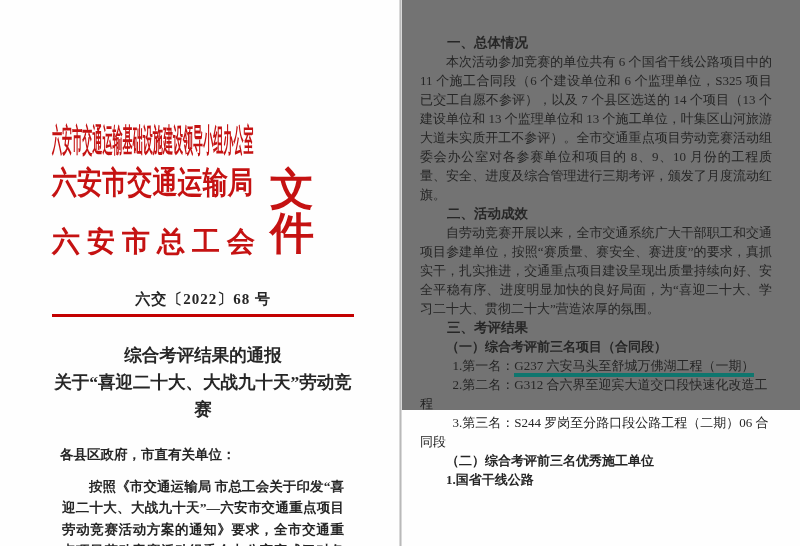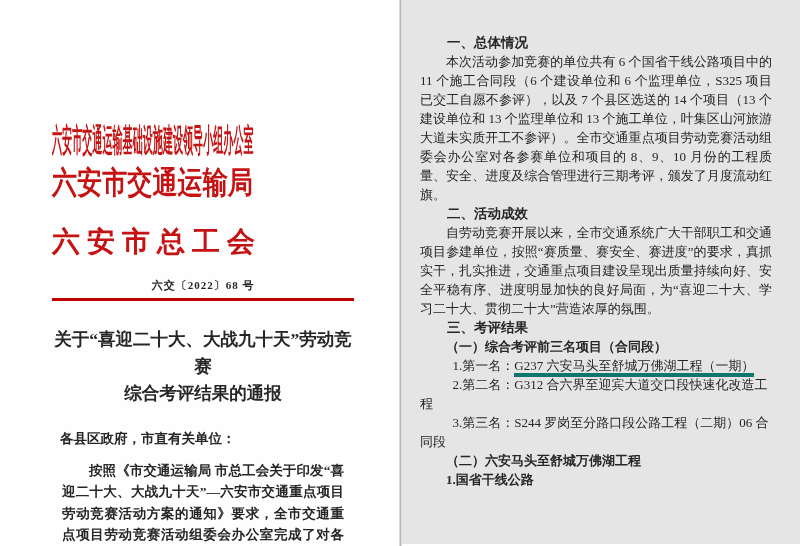--- a/index.html
+++ b/index.html
@@ -12,31 +12,31 @@
   .page-left{position:absolute;left:0;top:14px;width:399px;height:546px;background:#fefefe;}
   .lp-content{position:absolute;left:52px;top:0;width:302px;}
   .letterhead{position:relative;margin-top:108px;color:#c51212;}
   .issuer1{font-size:32px;font-weight:bold;white-space:nowrap;width:640px;
            transform:scaleX(0.315);transform-origin:0 50%;line-height:36px;}
   .issuer2{font-size:31px;font-weight:bold;white-space:nowrap;width:250px;
            transform:scaleX(0.81);transform-origin:0 50%;line-height:38px;margin-top:6px;}
   .issuer3{font-size:28px;font-weight:bold;letter-spacing:7px;white-space:nowrap;
            line-height:36px;margin-top:22px;}
   .doc-mark{position:absolute;left:218px;top:46px;font-size:44px;font-weight:bold;line-height:44px;}
-  .doc-no{margin-top:18px;text-align:center;font-size:11px;font-weight:bold;letter-spacing:1px;}
+  .doc-no{margin-top:30px;text-align:center;font-size:15px;font-weight:bold;letter-spacing:1px;}
   .red-rule{height:3px;background:#c30000;margin-top:5px;}
   .doc-title{margin-top:25px;text-align:center;font-size:17.5px;font-weight:bold;line-height:27px;}
   .lp-body{margin-top:21px;font-size:13.5px;font-weight:600;line-height:21.5px;}
   .lp-salutation{margin:8px;}
   .lp-para{margin:10px;text-indent:2em;text-align:justify;font-family:Liberation Serif, serif;}
   
   .divider{position:absolute;left:399px;top:0;width:3px;height:546px;
            background:linear-gradient(to right,#e9e9e9,#b9b9b9,#e9e9e9);}
   
-  .page-right{position:absolute;left:402px;top:0;width:398px;height:544px;background:#e5e5e5;
+  .page-right{position:absolute;left:402px;top:0;width:398px;height:410px;background:#737373;
               box-sizing:border-box;padding:33px 28px 0 18px;
               font-size:13px;line-height:19px;font-weight:500;font-family:Liberation Serif, serif;}
   .rp-heading{margin:0;text-indent:2em;font-weight:bold;font-size:13.5px;}
   .rp-para{margin:0;text-indent:2em;text-align:justify;}
   .rp-subheading{margin:0;text-indent:2em;font-weight:bold;}
   .rp-rank{margin:0;text-indent:2.5em;}
   .rp-underline{border-bottom:4px solid #0f766e;padding-bottom:0px;}
   .rp-winner{margin:0;text-indent:2em;font-weight:bold;}
 </style>
 </head>
@@ -44,29 +44,30 @@
 
 <div class="canvas">
 
   <div class="page-left">
     <div class="lp-content">
 
       <div class="letterhead">
         <div class="issuer1">六安市交通运输基础设施建设领导小组办公室</div>
         <div class="issuer2">六安市交通运输局</div>
         <div class="issuer3">六安市总工会</div>
+        <div class="doc-mark">文件</div>
       </div>
 
       <div class="doc-no">六交〔2022〕68 号</div>
 
       <div class="red-rule"></div>
 
       <div class="doc-title">
+        <div>综合考评结果的通报</div>
         <div>关于“喜迎二十大、大战九十天”劳动竞赛</div>
-        <div>综合考评结果的通报</div>
       </div>
 
       <div class="lp-body">
         <p class="lp-salutation">各县区政府，市直有关单位：</p>
         <p class="lp-para">按照《市交通运输局 市总工会关于印发“喜迎二十大、大战九十天”—六安市交通重点项目劳动竞赛活动方案的通知》要求，全市交通重点项目劳动竞赛活动组委会办公室完成了对各参赛单位考评工作，现通报如下：</p>
       </div>
 
     </div>
   </div>
 
@@ -82,18 +83,18 @@
 
     <p class="rp-heading">三、考评结果</p>
 
     <p class="rp-subheading">（一）综合考评前三名项目（合同段）</p>
 
     <p class="rp-rank"><span>1.第一名：</span><span class="rp-underline">G237 六安马头至舒城万佛湖工程（一期）</span></p>
 
     <p class="rp-rank">2.第二名：G312 合六界至迎宾大道交口段快速化改造工程</p>
     <p class="rp-rank">3.第三名：S244 罗岗至分路口段公路工程（二期）06 合同段</p>
 
-    <p class="rp-subheading">（二）六安马头至舒城万佛湖工程</p>
+    <p class="rp-subheading">（二）综合考评前三名优秀施工单位</p>
 
     <p class="rp-winner">1.国省干线公路</p>
 
   </div>
 </div>
 
 </body></html>

